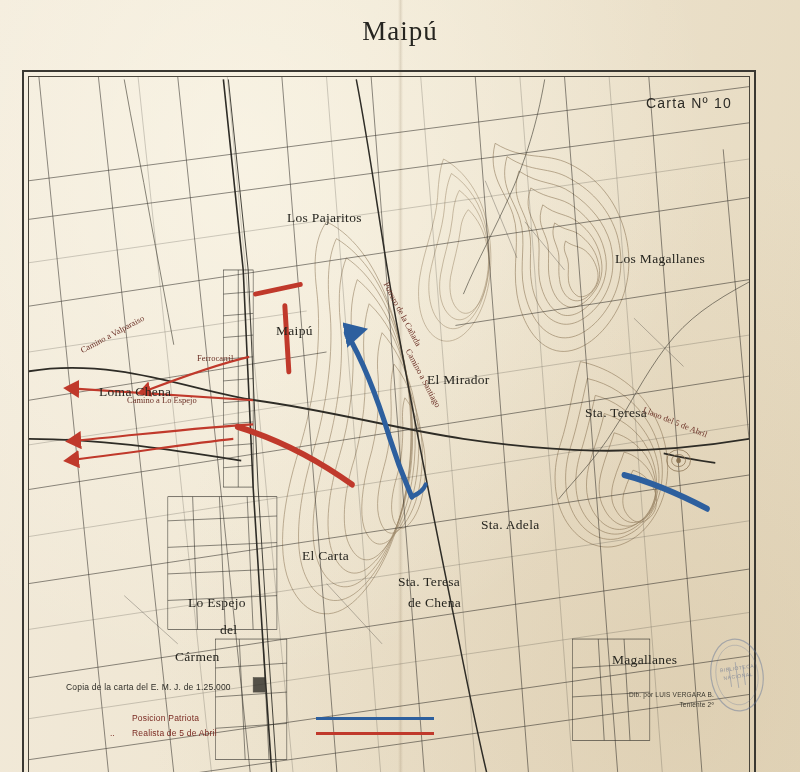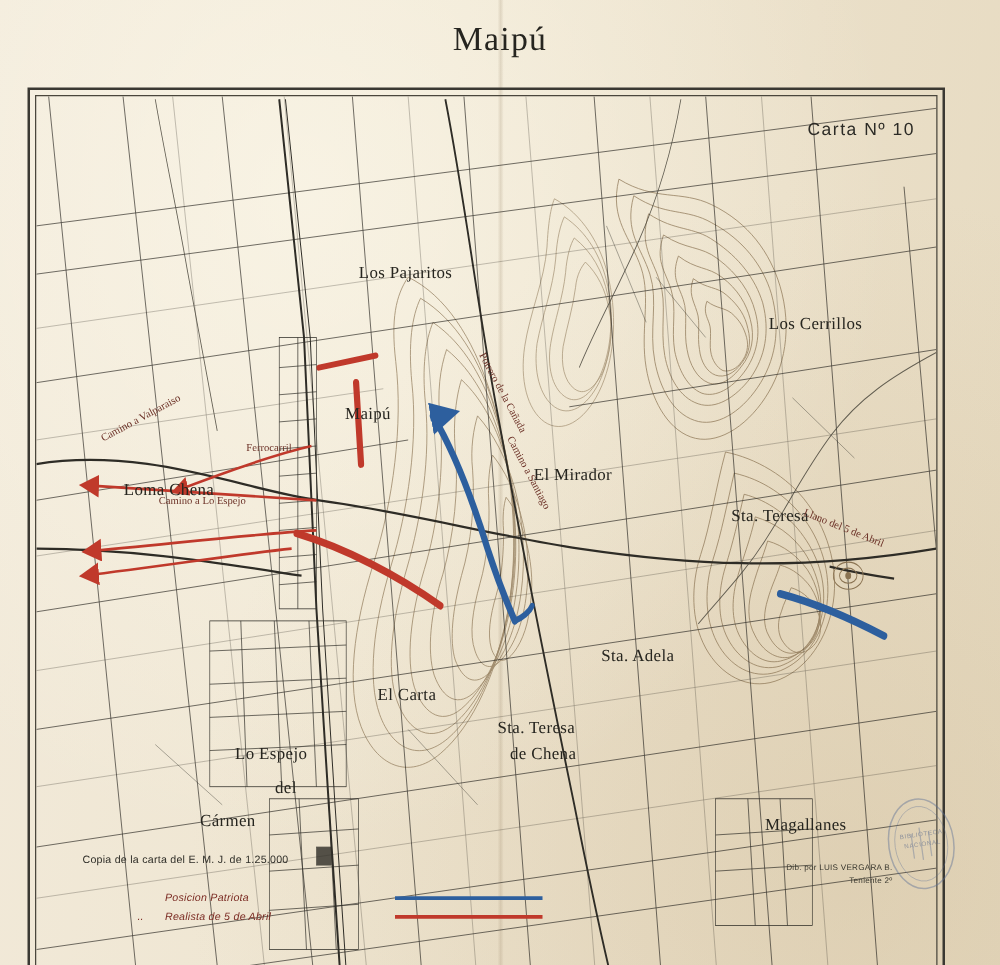--- a/index.html
+++ b/index.html
@@ -100,21 +100,20 @@
   }
   #legend .src {
     font-size: 8.5px;
     color: #2e2d27;
     letter-spacing: 0.2px;
     margin-bottom: 20px;
   }
   .leg-row {
     position: relative;
     height: 15px;
-    font-style: italic;
   }
   .leg-label {
     position: absolute;
     left: 66px;
     top: 1px;
     font-size: 8.5px;
     color: #7a2a22;
     letter-spacing: 0.2px;
   }
   .leg-dots {
@@ -337,32 +336,32 @@
         <path d="M222,232 C190,238 150,250 112,262" marker-end="url(#arrowRedSm)"></path>
         <path d="M206,300 C160,304 100,312 38,318" marker-end="url(#arrowRed)"></path>
       </g>
 
       <g stroke="#2e2c26" fill="none" stroke-width="0.4" opacity="0.7">
         <path d="M460,86 L492,150 M500,120 L540,160 M96,430 L150,470 M300,420 L356,470 M610,200 L660,240"></path>
       </g>
     </svg>
 
     <div class="place-label big" style="left:258px;top:133px">Los Pajaritos</div>
-    <div class="place-label big" style="left:586px;top:174px">Los Cerrillos</div>
+    <div class="place-label big" style="left:586px;top:174px">Los Magallanes</div>
     <div class="place-label big" style="left:247px;top:246px">Maipú</div>
     <div class="place-label big" style="left:398px;top:295px">El Mirador</div>
     <div class="place-label big" style="left:556px;top:328px">Sta. Teresa</div>
     <div class="place-label big" style="left:70px;top:307px">Loma Chena</div>
     <div class="place-label big" style="left:452px;top:440px">Sta. Adela</div>
     <div class="place-label big" style="left:273px;top:471px">El Carta</div>
     <div class="place-label big" style="left:369px;top:497px">Sta. Teresa</div>
     <div class="place-label big" style="left:379px;top:518px">de Chena</div>
     <div class="place-label big" style="left:159px;top:518px">Lo Espejo</div>
     <div class="place-label big" style="left:191px;top:545px">del</div>
-    <div class="place-label big" style="left:131px;top:572px">Cármen</div>
+    <div class="place-label big" style="left:146px;top:572px">Cármen</div>
     <div class="place-label big" style="left:583px;top:575px">Magallanes</div>
 
     <div class="road-label" style="left:48px;top:252px;transform:rotate(-28deg)">Camino a Valparaiso</div>
     <div class="road-label" style="left:168px;top:276px">Ferrocarril</div>
     <div class="road-label" style="left:98px;top:318px">Camino a Lo Espejo</div>
     <div class="road-label" style="left:338px;top:232px;transform:rotate(62deg)">Potrero de la Cañada</div>
     <div class="road-label" style="left:362px;top:296px;transform:rotate(62deg)">Camino a Santiago</div>
     <div class="road-label" style="left:612px;top:340px;transform:rotate(22deg)">Llano del 5 de Abril</div>
   </div>
 </div>

